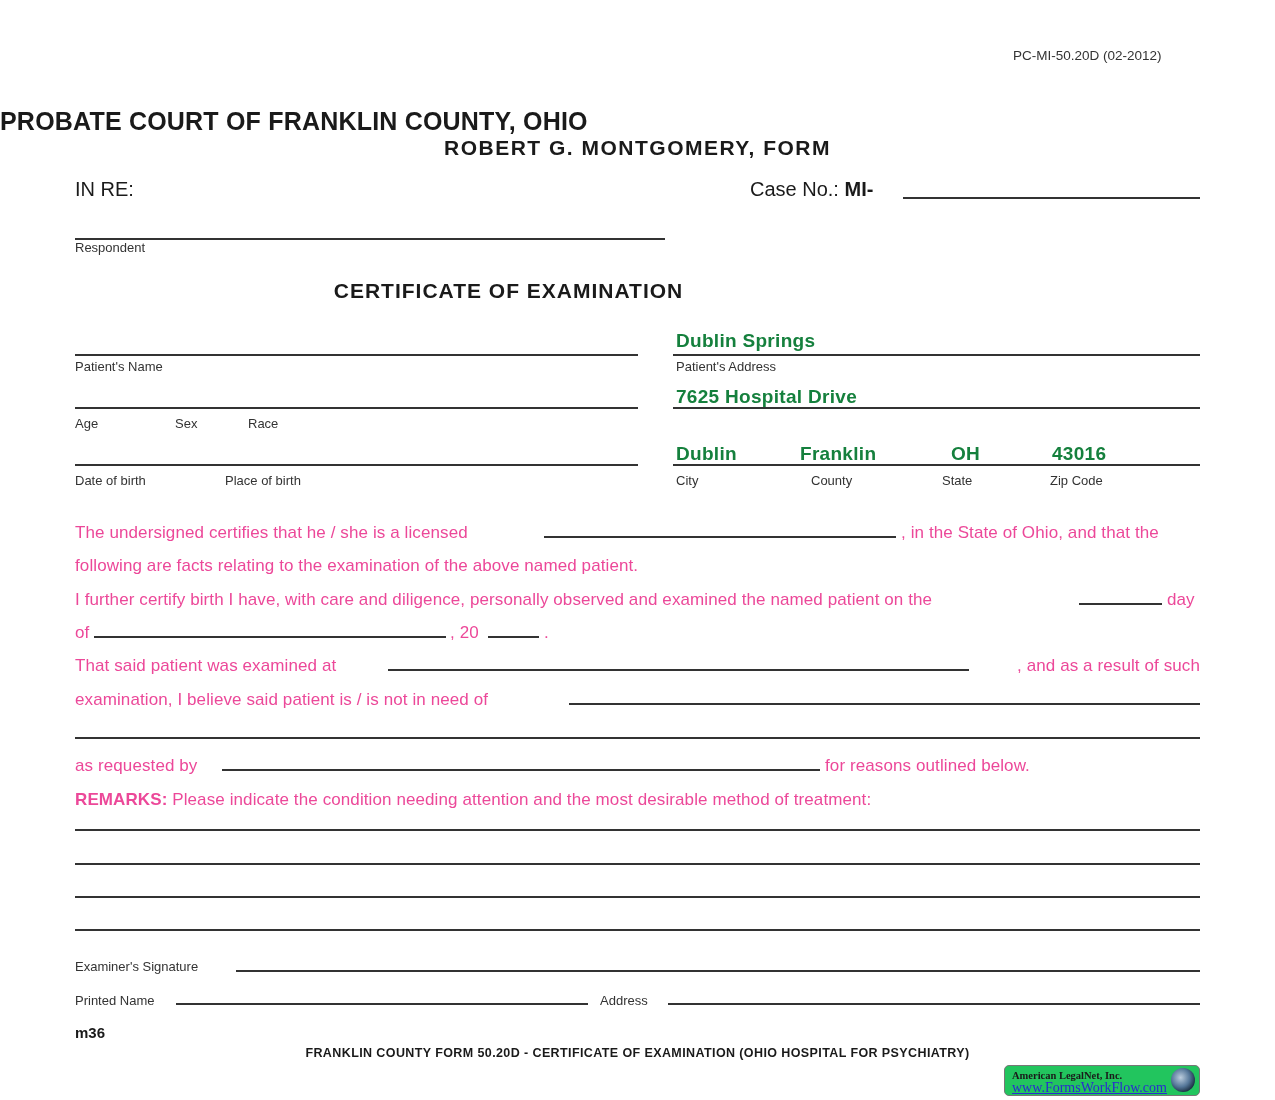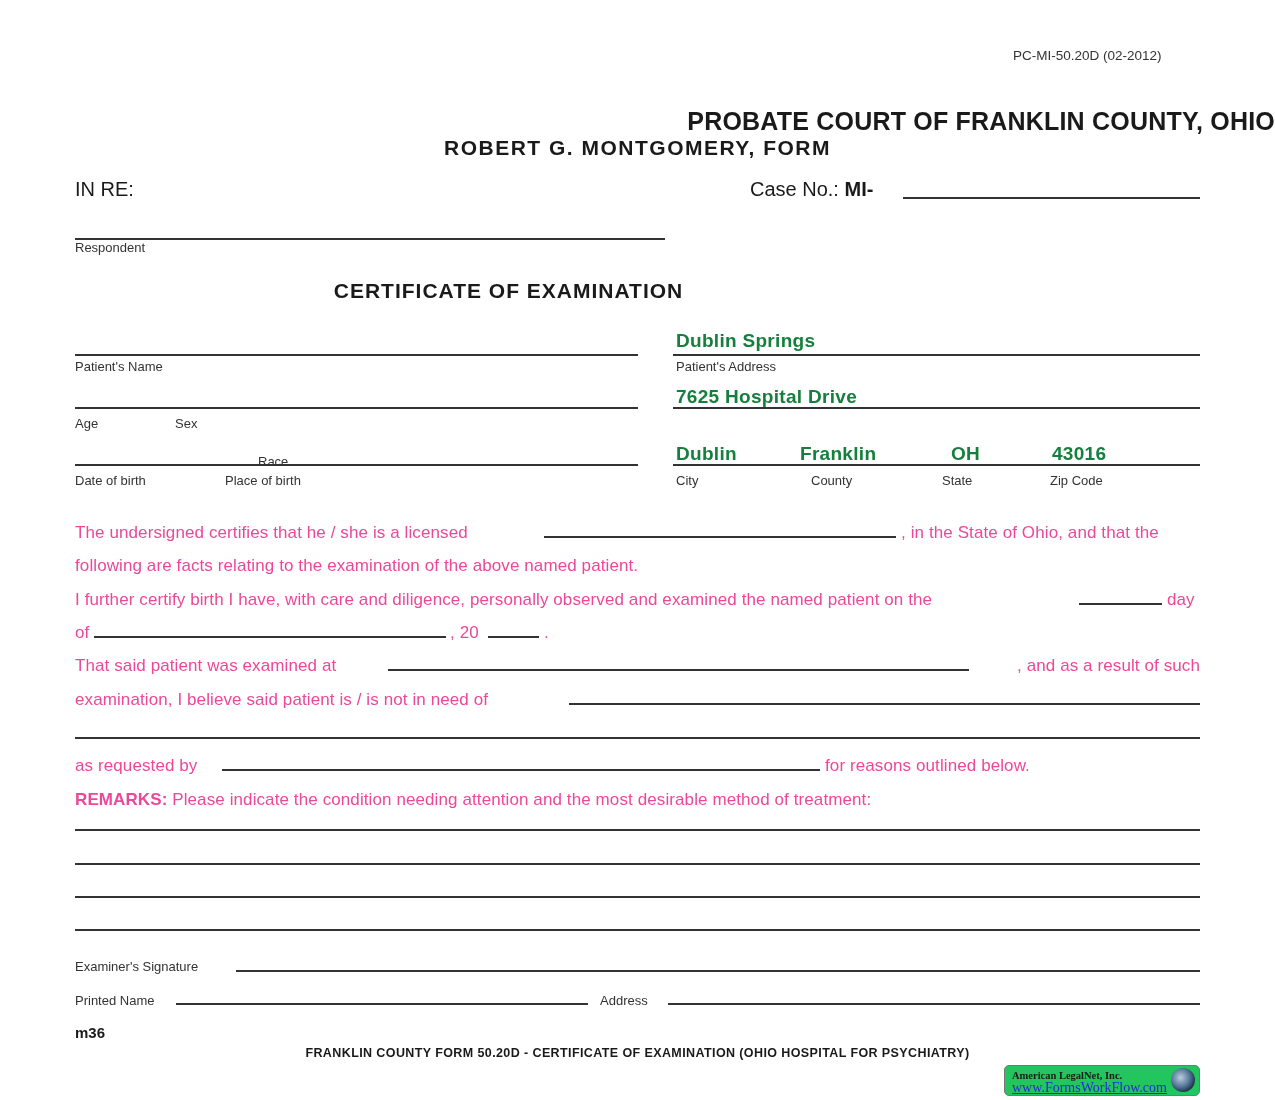--- a/index.html
+++ b/index.html
@@ -18,42 +18,42 @@
   .logo .l1 { position:absolute; left:7px; top:4px; font-family:"Liberation Serif", serif; font-size:10.5px; font-weight:bold; }
   .logo .l2 { position:absolute; left:7px; top:14px; font-family:"Liberation Serif", serif; font-size:14px; color:#2a2ad0; text-decoration:underline; }
   .logo .globe { position:absolute; right:4px; top:2px; width:24px; height:24px; border-radius:50%;
           background:radial-gradient(circle at 40% 40%, #bcd 0%, #579 45%, #123 80%); }
 </style>
 </head>
 <body>
 
 <div class="abs small" style="left:1013px; top:48px; font-size:13.5px;">PC-MI-50.20D (02-2012)</div>
 
-<div class="abs title1" style="left:0; width:1275px; top:107px; text-align:right;">PROBATE COURT OF FRANKLIN COUNTY, OHIO</div>
+<div class="abs title1" style="left:0; width:1275px; top:107px; text-align:left;">PROBATE COURT OF FRANKLIN COUNTY, OHIO</div>
 <div class="abs title2" style="left:0; width:1275px; top:136px; text-align:center;">ROBERT G. MONTGOMERY, FORM</div>
 
 <div class="abs" style="left:75px; top:178px; font-size:20px;">IN RE:</div>
 <div class="abs" style="left:750px; top:178px; font-size:20px;">
   <span>Case No.:</span>
   <b>MI-</b>
 </div>
 <div class="line" style="left:903px; top:197px; width:297px;"></div>
 
 <div class="line" style="left:75px; top:238px; width:590px;"></div>
 <div class="abs small" style="left:75px; top:240px;">Respondent</div>
 
 <div class="abs cert" style="left:0; width:1017px; top:279px; text-align:center;">CERTIFICATE OF EXAMINATION</div>
 
 <div class="line" style="left:75px; top:354px; width:563px;"></div>
 <div class="abs small" style="left:75px; top:359px;">Patient's Name</div>
 
 <div class="line" style="left:75px; top:407px; width:563px;"></div>
 <div class="abs small" style="left:75px; top:416px;">Age</div>
 <div class="abs small" style="left:175px; top:416px;">Sex</div>
-<div class="abs small" style="left:258px; top:416px;margin-top:38px;">Race</div>
+<div class="abs small" style="left:248px; top:416px;">Race</div>
 
 <div class="line" style="left:75px; top:464px; width:563px;"></div>
 <div class="abs small" style="left:75px; top:473px;">Date of birth</div>
 <div class="abs small" style="left:225px; top:473px;">Place of birth</div>
 
 <div class="abs filled" style="left:676px; top:330px;">Dublin Springs</div>
 <div class="line" style="left:673px; top:354px; width:527px;"></div>
 <div class="abs small" style="left:676px; top:359px;">Patient's Address</div>
 
 <div class="abs filled" style="left:676px; top:386px;">7625 Hospital Drive</div>

